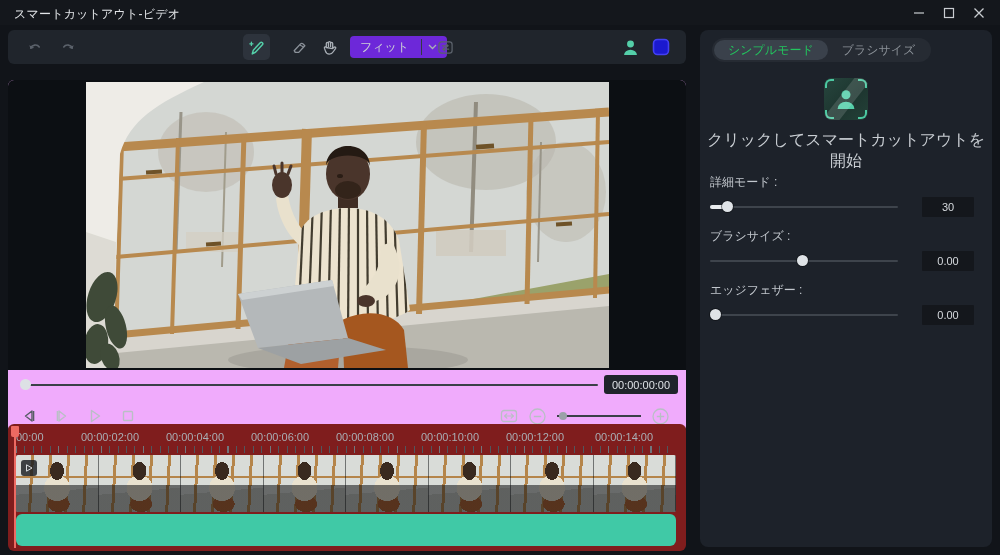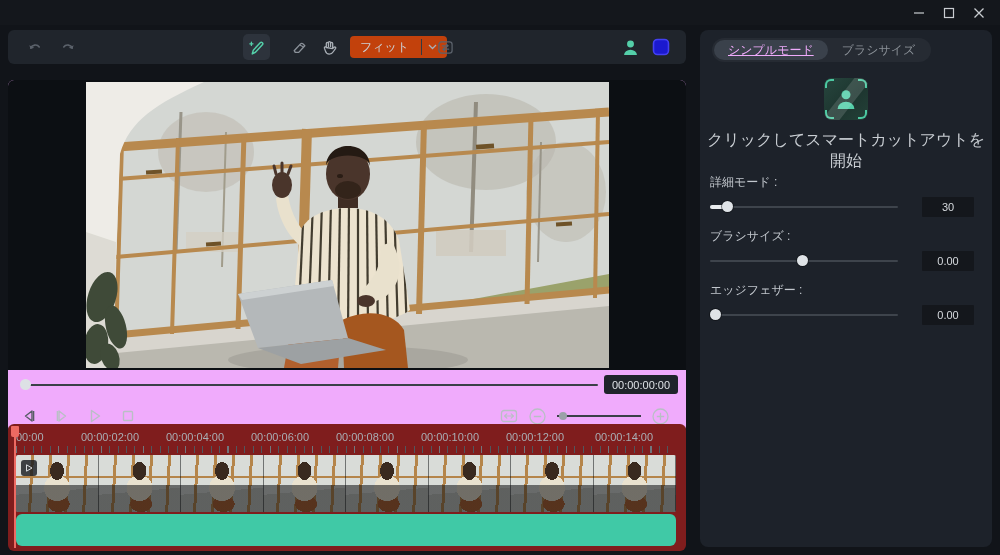--- a/index.html
+++ b/index.html
@@ -19,21 +19,21 @@
 
   
   .toolbar { position:absolute; left:8px; top:30px; width:678px; height:34px; background:#20252c; border-radius:6px; }
   .preview-panel { position:absolute; left:8px; top:80px; width:678px; height:352px; background:#f0abfc; border-radius:6px; overflow:hidden; display:flex; flex-direction:column; }
   .stage { height:290px; background:#0c0f13; display:flex; align-items:center; justify-content:center; }
   .timeline-panel { position:absolute; left:8px; top:424px; width:678px; height:127px; background:#7f1d1d; border-radius:6px; }
 
   
   .tb-icon { position:absolute; top:0; height:34px; display:flex; align-items:center; justify-content:center; }
   .tb-btn-selected { position:absolute; left:235px; top:4px; width:27px; height:26px; background:#2d333c; border-radius:5px; display:flex; align-items:center; justify-content:center; }
-  .fit-dd { position:absolute; left:342px; top:6px; height:22px; background:#c2410c; border-radius:4px; display:flex; align-items:center; gap:19px; padding:0 10px; color:#ccd1d6; }
+  .fit-dd { position:absolute; left:342px; top:6px; height:22px; background:#6d28d9; border-radius:4px; display:flex; align-items:center; gap:19px; padding:0 10px; color:#ccd1d6; }
   .tb-divider { position:absolute; left:413px; top:9px; width:1px; height:16px; background:#343a42; }
 
   
   .seek-row { position:relative; height:30px; }
   .seek-track { position:absolute; left:18px; top:14px; width:572px; height:2px; background:#3a4047; border-radius:1px; }
   .seek-handle { position:absolute; left:12px; top:9px; width:11px; height:11px; border-radius:50%; background:#dde1e5; }
   .timecode { position:absolute; left:596px; top:5px; width:74px; height:19px; background:#20242b; border-radius:3px;
               display:flex; align-items:center; justify-content:center; font-size:11px; color:#dde1e5; }
   .transport-row { position:relative; flex:1; }
   .transport-left { position:absolute; left:12px; top:0; height:32px; display:flex; align-items:center; gap:15px; }
@@ -64,21 +64,21 @@
   .clip-bar { position:absolute; left:8px; top:90px; width:660px; height:32px; background:#40c9a6; border-radius:6px; }
   .playhead { position:absolute; left:6px; top:2px; width:2px; height:122px; background:#ed6a62; }
   .playhead::before { content:""; position:absolute; left:-3px; top:0; width:8px; height:11px; background:#ed6a62; border-radius:1px 1px 2px 2px; }
   .strip-playbtn { position:absolute; left:13px; top:36px; width:16px; height:16px; background:rgba(22,26,31,.8); border-radius:3px;
                    display:flex; align-items:center; justify-content:center; }
 
   
   .right-panel { position:absolute; left:700px; top:30px; width:292px; height:517px; background:#1d222a; border-radius:8px; }
   .tabs { position:absolute; left:12px; top:8px; height:24px; background:#262b33; border-radius:12px; display:flex; align-items:center; padding:2px; }
   .tab { height:20px; display:flex; align-items:center; padding:0 14px; border-radius:10px; font-size:12px; color:#8b9198; white-space:nowrap; }
-  .tab.active { background:#3a414b; color:#f0abfc;text-decoration:underline; }
+  .tab.active { background:#3a414b; color:#22c55e; }
   .cutout-btn { position:absolute; left:124px; top:48px; width:44px; height:42px; border-radius:8px;
     background:linear-gradient(135deg,#27463e 0%,#1d352f 55%,#244138 100%);
     display:flex; align-items:center; justify-content:center; overflow:hidden; }
   .cutout-btn::after { content:""; position:absolute; left:-10px; top:-20px; width:14px; height:90px; background:rgba(255,255,255,.14); transform:rotate(38deg) translateX(18px); }
   .corner { position:absolute; width:9px; height:9px; border:2px solid #4cc9a2; }
   .corner.tl { left:1px; top:1px;  border-right:none; border-bottom:none; border-top-left-radius:6px; }
   .corner.tr { right:1px; top:1px; border-left:none;  border-bottom:none; border-top-right-radius:6px; }
   .corner.bl { left:1px; bottom:1px; border-right:none; border-top:none; border-bottom-left-radius:6px; }
   .corner.br { right:1px; bottom:1px; border-left:none; border-top:none; border-bottom-right-radius:6px; }
   .start-caption { position:absolute; left:0; top:100px; width:292px; text-align:center; font-size:16px; color:#c9ced3; }
@@ -88,20 +88,21 @@
   .sl-track { position:absolute; left:0; top:9px; width:188px; height:2px; background:#3e444c; border-radius:1px; }
   .sl-fill { position:absolute; left:0; top:8px; height:4px; background:#e9ecef; border-radius:2px; }
   .sl-handle { position:absolute; top:4px; width:11px; height:11px; border-radius:50%; background:#dfe3e7; box-shadow:0 0 0 1px rgba(10,12,14,.5); }
   .val-box { position:absolute; right:8px; top:0; width:52px; height:20px; background:#14171c; border-radius:1px;
              display:flex; align-items:center; justify-content:center; font-size:11px; color:#d6dade; }
 </style>
 </head>
 <body>
 
 <div class="titlebar">
+  <span class="title">スマートカットアウト-ビデオ</span>
   <div class="winbtns">
     <div class="winbtn">
       <svg width="12" height="12" viewBox="0 0 12 12">
           <line x1="1" y1="6" x2="11" y2="6" stroke="#c9cdd1" stroke-width="1.2"></line>
         </svg>
     </div>
     <div class="winbtn">
       <svg width="12" height="12" viewBox="0 0 12 12">
           <rect x="1.5" y="1.5" width="9" height="9" fill="none" stroke="#c9cdd1" stroke-width="1.2"></rect>
         </svg>

